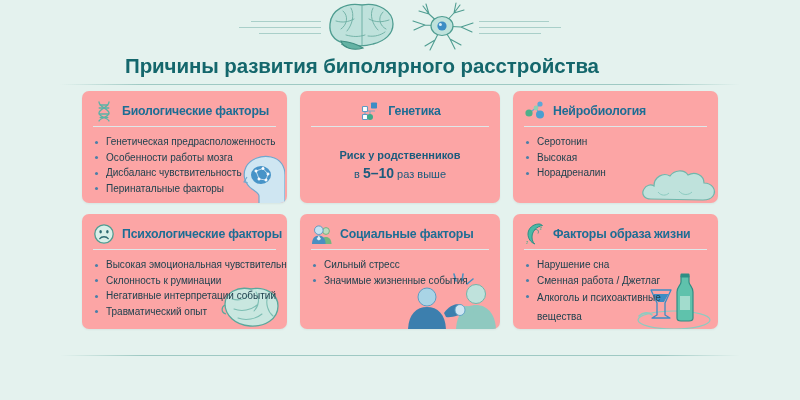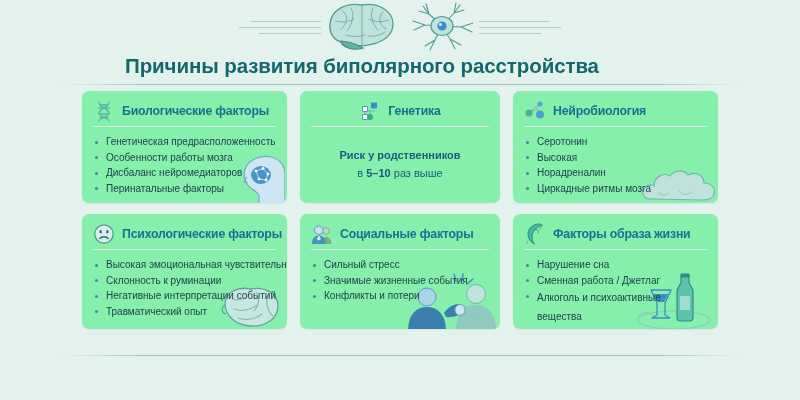--- a/index.html
+++ b/index.html
@@ -97,21 +97,21 @@
     width: 636px;
     height: 251px;
     display: grid;
     grid-template-columns: 205px 200px 205px;
     grid-template-rows: 112px 115px;
     column-gap: 13px;
     row-gap: 11px;
   }
 
   .card {
-    background: #86efac;
+    background: #fca5a5;
     border-radius: 7px;
     position: relative;
     overflow: hidden;
     padding: 9px 11px 8px 11px;
     box-shadow: 0 1px 2px rgba(40,90,90,0.07);
   }
 
   .card-head {
     display: flex;
     align-items: center;
@@ -170,21 +170,21 @@
 
   .genetics-body {
     margin-top: 19px;
     text-align: center;
     color: #1b5b7d;
     font-size: 11px;
     line-height: 18px;
     font-weight: bold;
   }
   .genetics-body .line2 { font-weight: normal; }
-  .genetics-body .big { font-size: 11px; font-weight: bold; }
+  .genetics-body .big { font-size: 14px; font-weight: bold; }
 
   .card-deco {
     position: absolute;
     right: 0;
     bottom: 0;
     z-index: 1;
     pointer-events: none;
   }
   .deco-head   { width: 60px; height: 52px; right: 2px;  bottom: -2px; }
   .deco-cloud  { width: 76px; height: 40px; right: 1px;  bottom: 0px; }
@@ -248,21 +248,21 @@
           <path d="M16 2 C16 7 6 9 6 13 C6 17 15 18 16 21"></path>
           <path d="M7.2 5 L14.8 5 M6.2 8 L15.8 8 M6.2 14 L15.8 14 M7.2 17.5 L14.8 17.5"></path>
         </g>
       </svg>
       <div class="card-title">Биологические факторы</div>
     </div>
     <div class="card-rule"></div>
     <ul class="bullets">
       <li>Генетическая предрасположенность</li>
       <li>Особенности работы мозга</li>
-      <li>Дисбаланс нейромедиаторов</li>
+      <li>Дисбаланс чувствительность</li>
       <li>Перинатальные факторы</li>
     </ul>
     <svg class="card-deco deco-head" viewBox="0 0 60 52">
       <path d="M34 51 L34 43 C34 40 31 39 27 36 C20 31 17 22 21 14 C25 6 36 2 46 4 C56 6 60 14 60 22 L60 51 Z" fill="#cfe6f2" stroke="#6fa8cf" stroke-width="1.2"></path>
       <path d="M36 22 m-10 0 a10 9 0 1 0 20 0 a10 9 0 1 0 -20 0" fill="#3c8dc5" opacity="0.93"></path>
       <g stroke="#ffffff" stroke-width="0.9" fill="#ffffff">
         <circle cx="31" cy="18" r="1.1"></circle>
           <circle cx="38" cy="15.5" r="1.1"></circle>
         <circle cx="43" cy="21" r="1.1"></circle>
           <circle cx="34" cy="26" r="1.1"></circle>
@@ -304,21 +304,20 @@
         <circle cx="12" cy="8" r="2.4" fill="#8fd0b4"></circle>
         <circle cx="16" cy="14.5" r="4" fill="#4a9fd0"></circle>
       </svg>
       <div class="card-title">Нейробиология</div>
     </div>
     <div class="card-rule"></div>
     <ul class="bullets">
       <li>Серотонин</li>
       <li>Высокая</li>
       <li>Норадреналин</li>
-      <li>Циркадные ритмы мозга</li>
     </ul>
     <svg class="card-deco deco-cloud" viewBox="0 0 76 40">
       <path d="M10 36 C3 36 0 31 3 26 C5 22 10 21 13 23 C13 14 22 9 29 13 C33 7 43 6 47 12 C54 8 63 12 63 20
                C71 20 76 27 72 33 C70 36 66 37 62 37 Z" fill="#bfe2dc" stroke="#6fb7ac" stroke-width="1.2"></path>
       <path d="M17 29 C20 33 25 33 28 30 M38 28 C42 33 48 32 51 29" fill="none" stroke="#8cccc1" stroke-width="1"></path>
     </svg>
   </div>
 
   <div class="card">
     <div class="card-head">
@@ -353,21 +352,20 @@
         <circle cx="7.8" cy="7.2" r="4.3" fill="#c8e2f2" stroke="#5d9bc4" stroke-width="1"></circle>
         <path d="M1 21 C1 15.4 4 12.6 7.8 12.6 C11.6 12.6 14.6 15.4 14.6 21 Z" fill="#4a8fc0"></path>
         <path d="M7.8 12.6 L5.6 16 L7.8 17.6 L10 16 Z" fill="#dff0f8"></path>
       </svg>
       <div class="card-title">Социальные факторы</div>
     </div>
     <div class="card-rule"></div>
     <ul class="bullets">
       <li>Сильный стресс</li>
       <li>Значимые жизненные события</li>
-      <li>Конфликты и потери</li>
     </ul>
     <svg class="card-deco deco-people" viewBox="0 0 98 58">
       <g stroke="#4a8fc0" stroke-width="1.6" stroke-linecap="round" fill="none">
         <path d="M56 8 L54 1 M62 8 L63 1 M67 11 L73 6"></path>
       </g>
       <circle cx="27" cy="24" r="9" fill="#a9d4e6" stroke="#5c9ec4" stroke-width="1"></circle>
       <path d="M8 58 C8 42 16 34 27 34 C38 34 46 42 46 58 Z" fill="#3c7fae"></path>
       <circle cx="76" cy="21" r="9.5" fill="#bfe2dc" stroke="#6fb7ac" stroke-width="1"></circle>
       <path d="M56 58 C56 41 65 32 76 32 C87 32 96 41 96 58 Z" fill="#8fc9c0"></path>
       <path d="M44 40 C50 32 56 30 62 32 L66 38 C60 42 52 45 46 44 Z" fill="#3c7fae"></path>

